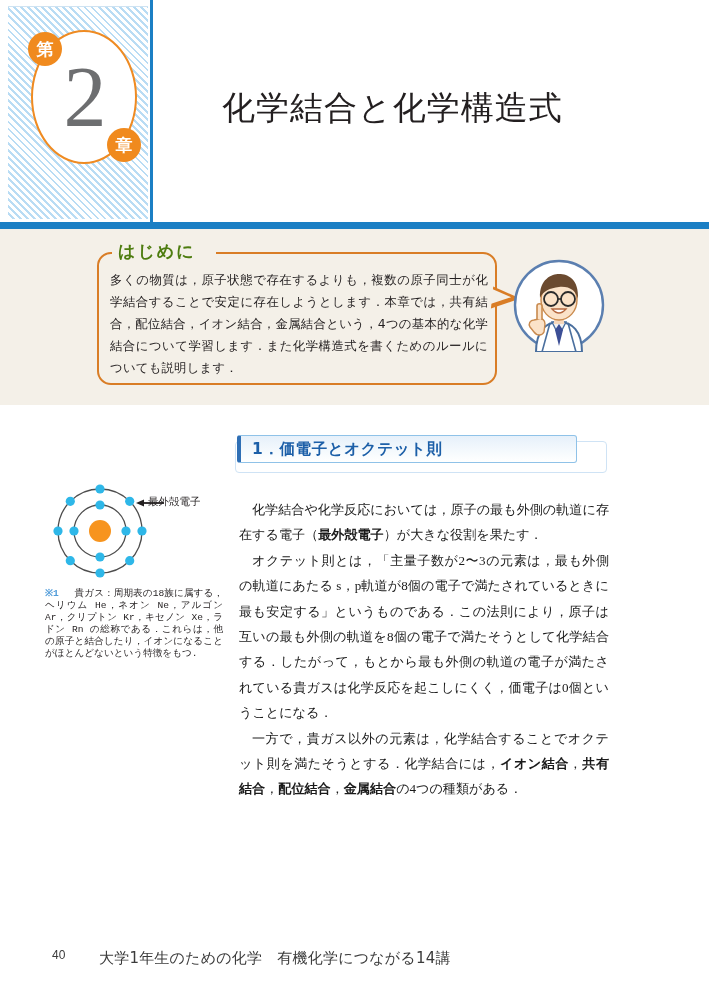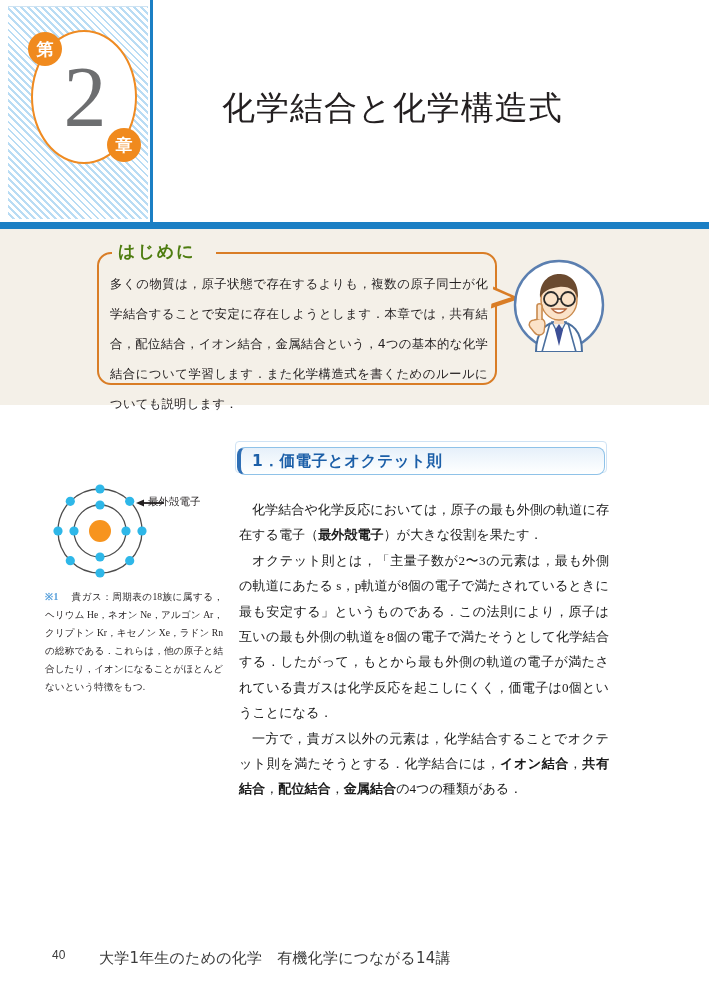--- a/index.html
+++ b/index.html
@@ -150,43 +150,43 @@
     border-top: 7px solid transparent;
     border-bottom: 10px solid transparent;
     border-left: 22px solid #f4f0e8;
     transform: rotate(6deg);
   }
   #intro-text {
     position: absolute;
     left: 110px; top: 269px;
     width: 378px;
     font-size: 12.4px;
-    line-height: 30px;
+    line-height: 22px;
     color: #231f20;
     font-family: "DejaVu Sans", sans-serif;
     text-align: justify;
     letter-spacing: 0.2px;
   }
 
   
   #intro-avatar {
     position: absolute;
     left: 512px; top: 258px;
     width: 94px; height: 94px;
   }
 
   
   #section-heading {
     position: absolute;
-    left: 237px; top: 447px;
-    width: 368px; height: 28px;
+    left: 237px; top: 435px;
+    width: 340px; height: 28px;
     box-sizing: border-box;
     border: 1.2px solid #8fc2e8;
     border-left: 4px solid #2f6fb5;
-    border-radius: 8px;
+    border-radius: 3px;
     background: linear-gradient(180deg, #e6f0fa 0%, #f4f9fd 55%, #ffffff 100%);
     display: flex; align-items: center;
   }
   #section-heading-outline {
     position: absolute;
     left: 235px; top: 441px;
     width: 372px; height: 32px;
     box-sizing: border-box;
     border: 1px solid #cfe3f5;
     border-radius: 4px;
@@ -238,23 +238,23 @@
     font-family: "DejaVu Sans", sans-serif;
     white-space: nowrap;
   }
 
   
   #footnote {
     position: absolute;
     left: 45px; top: 588px;
     width: 178px;
     font-size: 9.6px;
-    line-height: 18px;
+    line-height: 12px;
     color: #231f20;
-    font-family: Liberation Serif, serif;
+    font-family: Liberation Mono, monospace;
     text-align: justify;
   }
   #footnote .fn-mark {
     color: #4f9bd9;
     font-weight: bold;
   }
 
   
   #page-footer {
     position: absolute;

